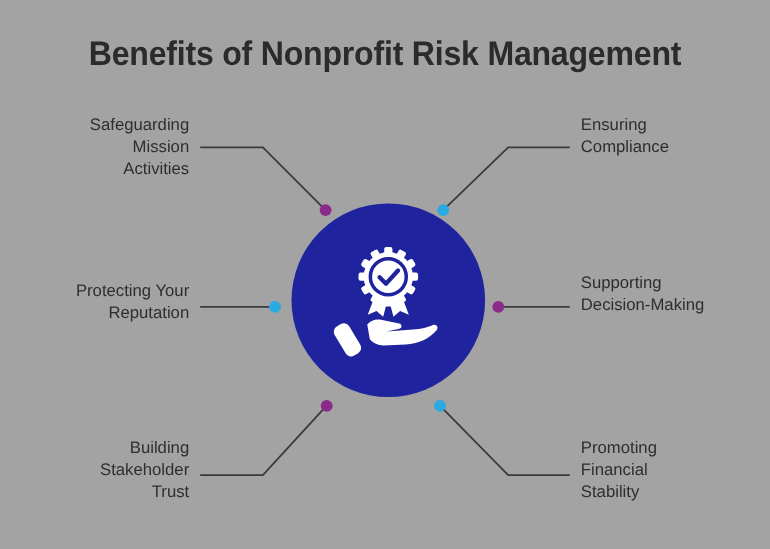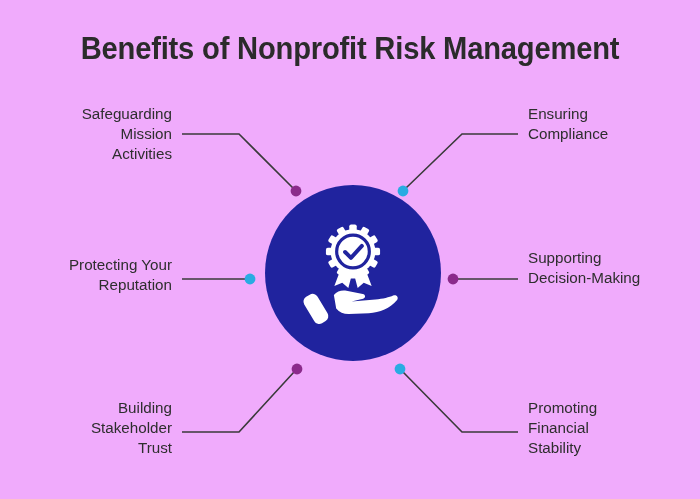--- a/index.html
+++ b/index.html
@@ -10,21 +10,21 @@
     width: 700px;
     height: 499px;
     background: #f2f2f2;
     font-family: "Liberation Sans", sans-serif;
     overflow: hidden;
   }
   #infographic {
     position: relative;
     width: 700px;
     height: 499px;
-    background: #f0abfc;
+    background: #a3a3a3;
   }
 
   
   .title {
     position: absolute;
     top: 32px;
     left: 0;
     width: 700px;
     text-align: center;
     font-family: "Liberation Sans Narrow", "Liberation Sans", sans-serif;

